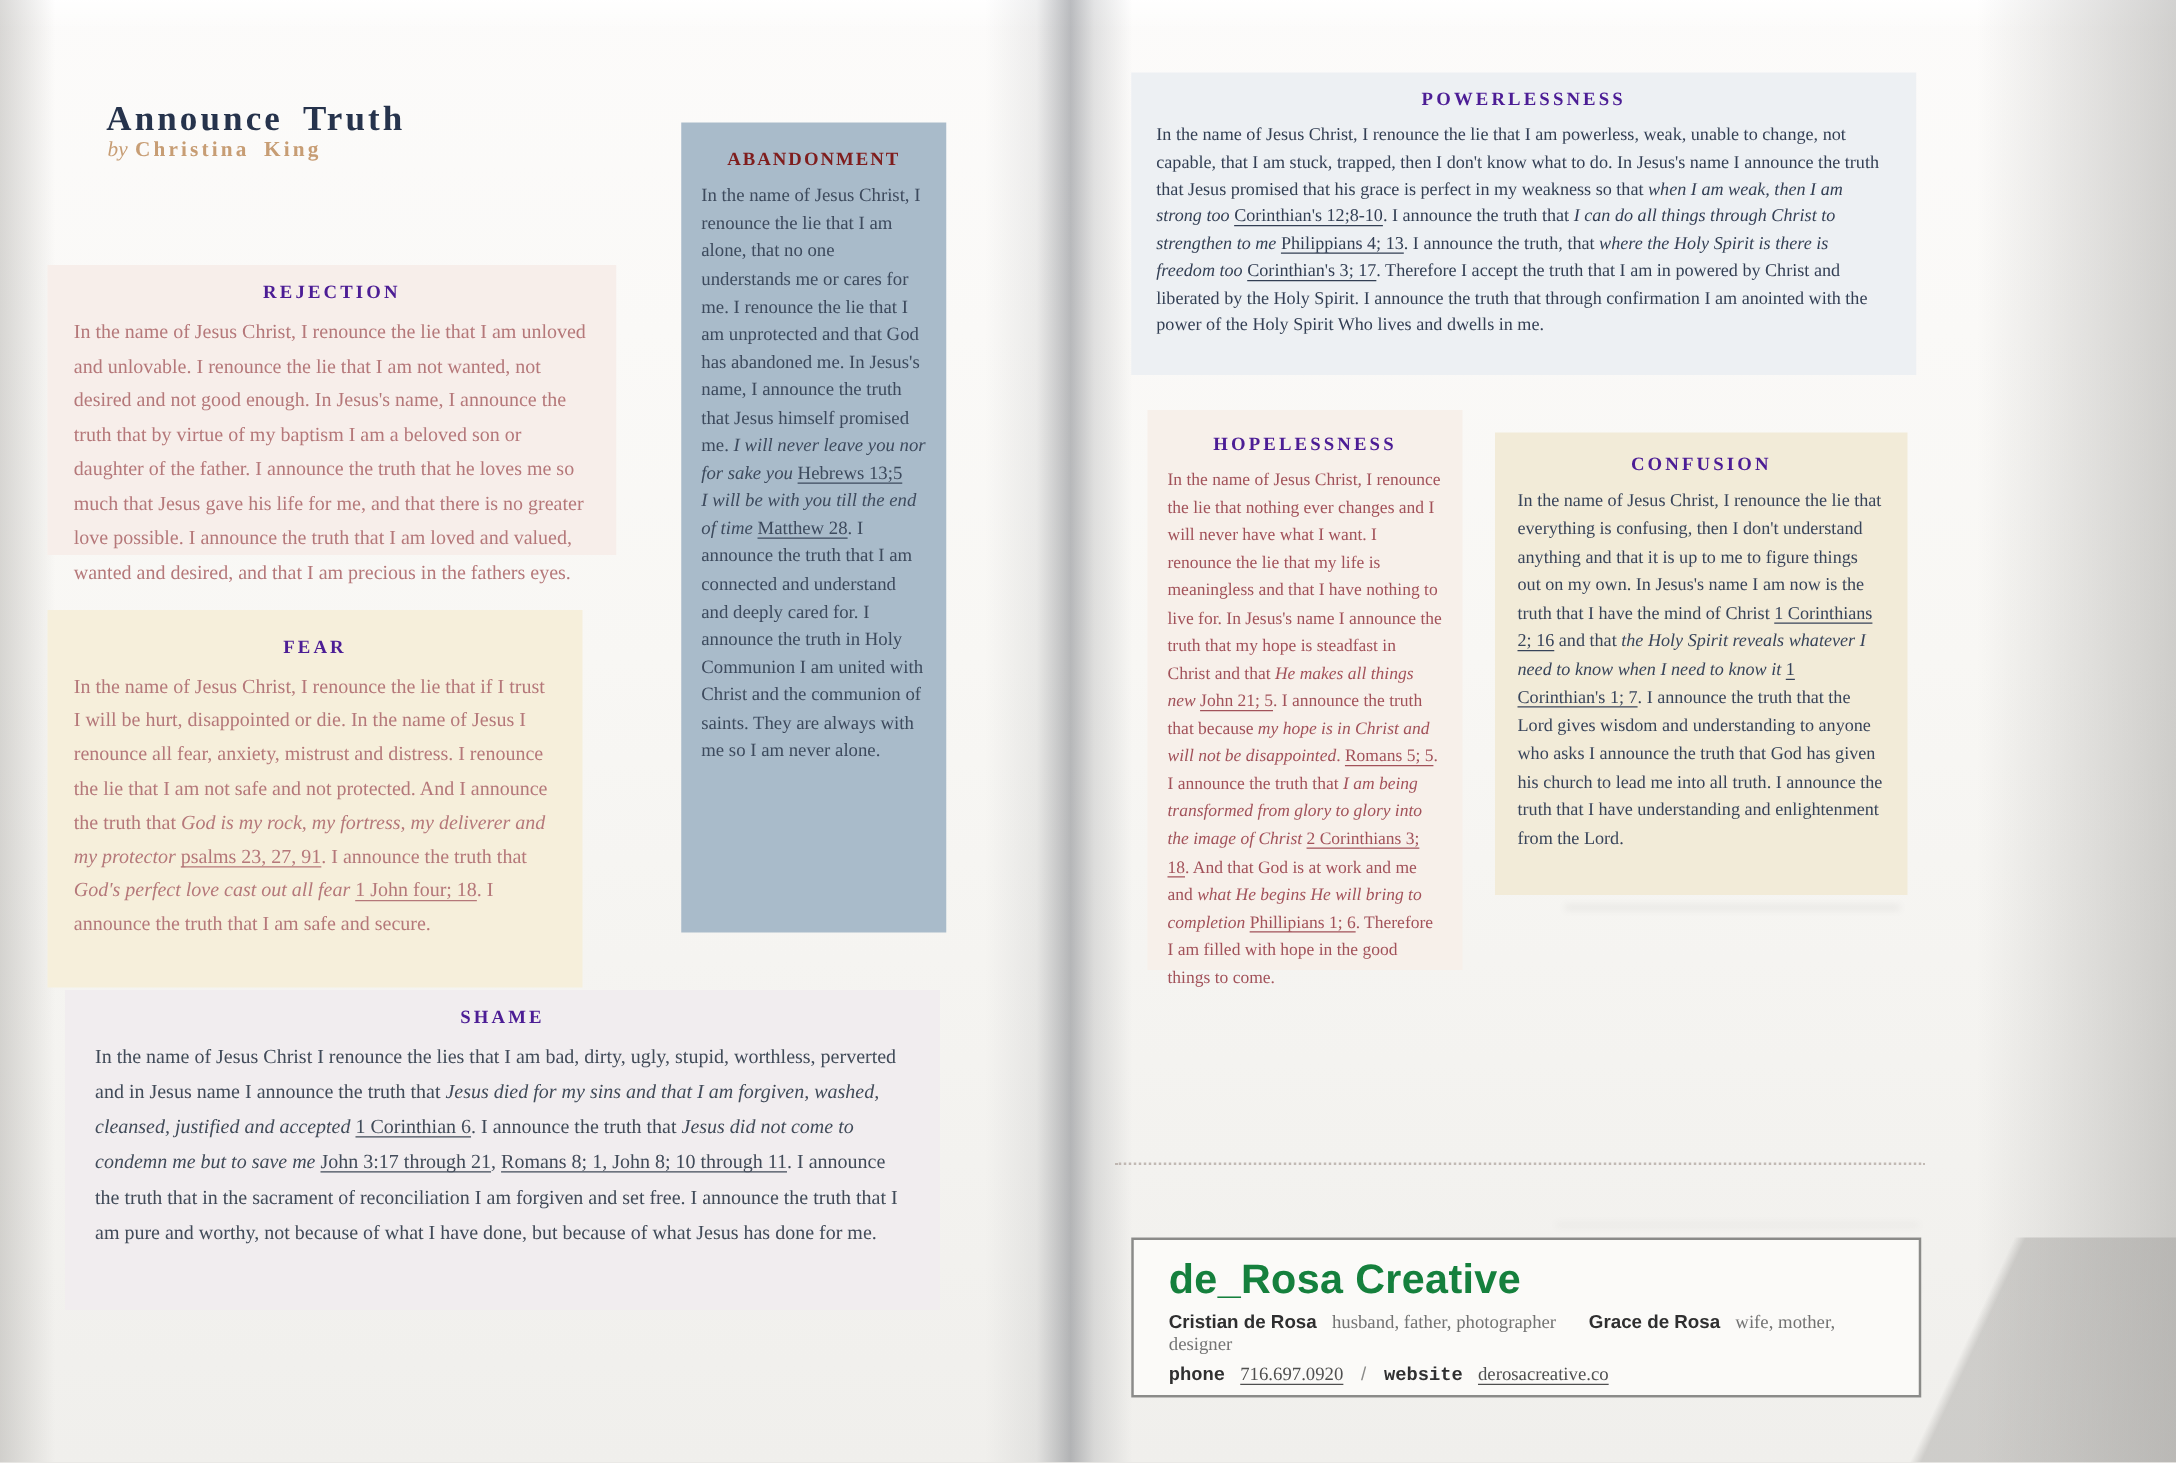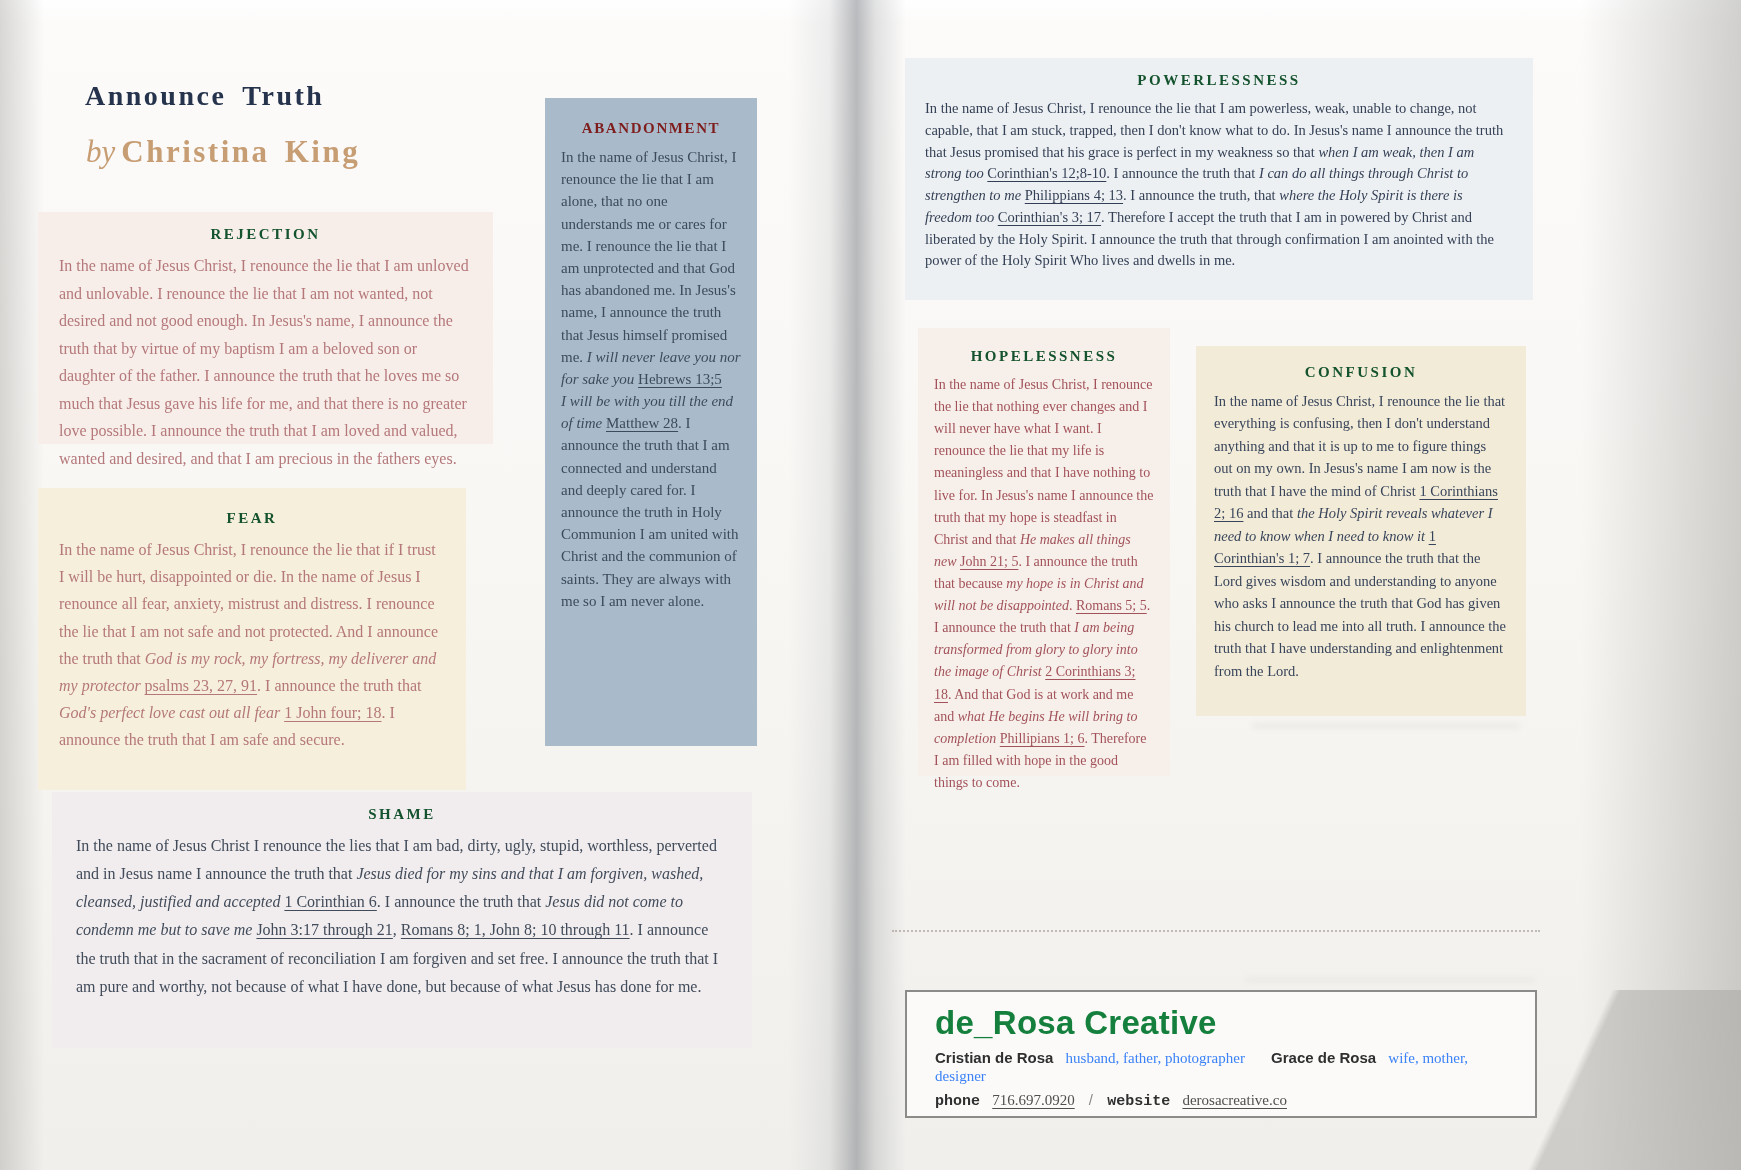--- a/index.html
+++ b/index.html
@@ -20,28 +20,28 @@
   .gutter{position:absolute;top:0;left:788px;width:118px;height:100%;
     background:linear-gradient(90deg,rgba(100,105,112,0) 0%,rgba(100,105,112,.10) 35%,rgba(92,96,104,.42) 58%,rgba(128,131,136,.22) 74%,rgba(150,150,152,0) 100%);}
   .bleed{position:absolute;filter:blur(3px);
     background:repeating-linear-gradient(180deg,rgba(118,116,112,.55) 0 4px,rgba(118,116,112,0) 4px 17px);}
   .bleed-a{left:1252px;top:690px;width:268px;height:50px;opacity:.22;}
   .bleed-b{left:1245px;top:978px;width:290px;height:58px;opacity:.15;}
 
   
   .title{position:absolute;left:85px;top:80px;margin:0;
     font-size:28px;font-weight:bold;letter-spacing:2.5px;word-spacing:7px;color:#26334c;}
-  .byline{position:absolute;left:86px;top:134px;font-size:31px;color:#c79d74;}
+  .byline{position:absolute;left:86px;top:110px;font-size:17px;color:#c79d74;}
   .byline .by{font-style:italic;margin-right:6px;}
   .byline .author{font-weight:bold;letter-spacing:2.5px;word-spacing:5px;}
 
   
   .box{position:absolute;box-sizing:border-box;}
   .box h3{margin:14px 0 9px;text-align:center;font-size:15px;font-weight:bold;
-    letter-spacing:2.5px;color:#14532d;}
+    letter-spacing:2.5px;color:#4c1d95;}
   .box p{margin:0;padding:0 21px 16px;}
   .it{font-style:italic;}
   .un{text-decoration:underline;text-decoration-thickness:1px;text-underline-offset:3px;}
 
   #box-rejection{left:38px;top:212px;width:455px;height:232px;background:#f7eeea;}
   #box-rejection p{color:#b5787a;font-size:16px;line-height:1.72;}
 
   #box-fear{left:38px;top:488px;width:428px;height:302px;background:#f6efdb;}
   #box-fear h3{margin-top:22px;}
   #box-fear p{color:#b5787a;font-size:16px;line-height:1.7;}
@@ -66,21 +66,21 @@
 
   
   #divider{position:absolute;left:892px;top:930px;width:648px;height:0;
     border-top:2px dotted #a3958e;opacity:.6;}
   #footer-box{position:absolute;left:905px;top:990px;width:632px;height:128px;
     border:2px solid #8b8b89;background:#fbfaf8;box-sizing:border-box;
     padding:12px 0 0 28px;font-family:"Liberation Sans",sans-serif;}
   .brand{font-size:33px;font-weight:bold;color:#15803d;letter-spacing:.3px;margin:0;}
   .contact-line{margin-top:7px;font-size:15px;color:#2f2f30;}
   .contact-line .name{font-weight:bold;margin-right:8px;}
-  .contact-line .role{font-family:"Liberation Serif",serif;color:#3b82f6;margin-right:22px;}
+  .contact-line .role{font-family:"Liberation Serif",serif;color:#737373;margin-right:22px;}
   .links-line{margin-top:6px;font-size:15px;color:#2f2f30;}
   .links-line .label{font-weight:bold;margin-right:8px;font-family:Liberation Mono, monospace;}
   .links-line .value{font-family:"Liberation Serif",serif;color:#4f4f4f;
     text-decoration:underline;text-underline-offset:3px;margin-right:10px;}
   .links-line .sep{color:#8a8a88;margin-right:10px;}
 </style>
 </head>
 <body>
 
 <div class="photo">

